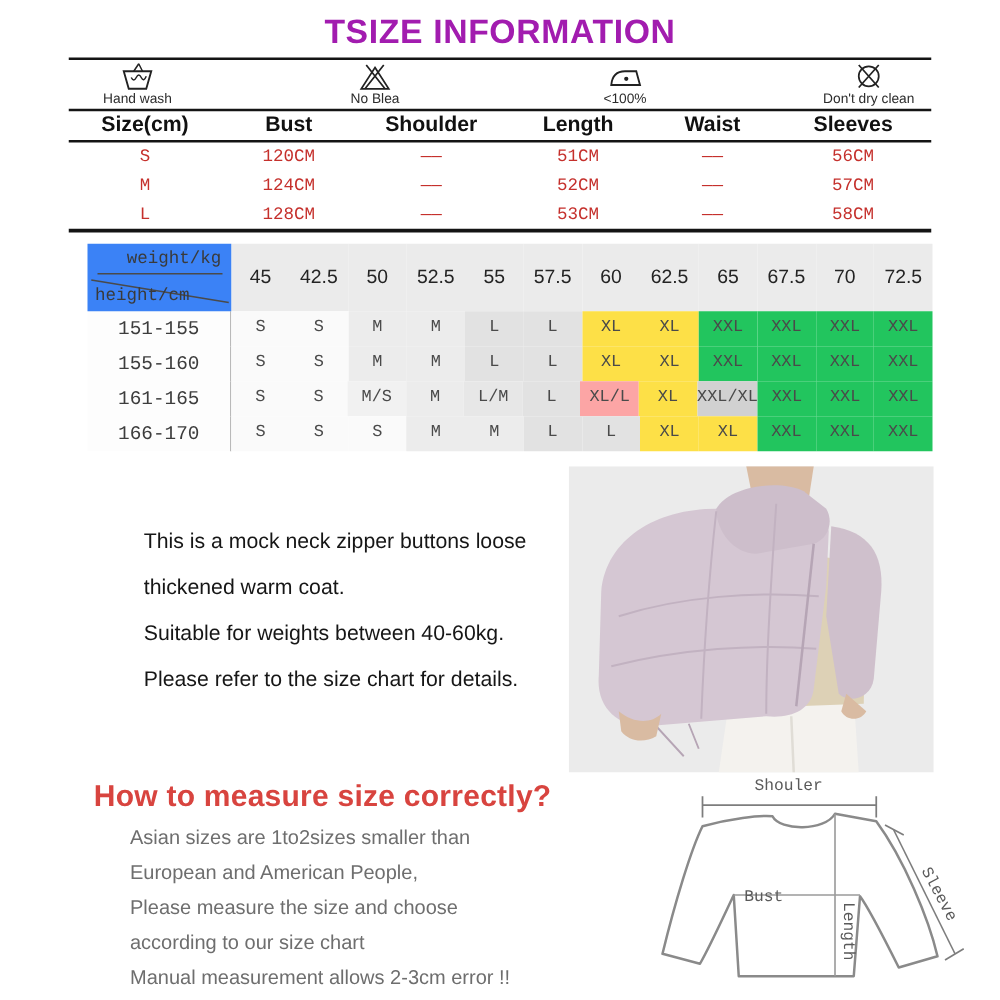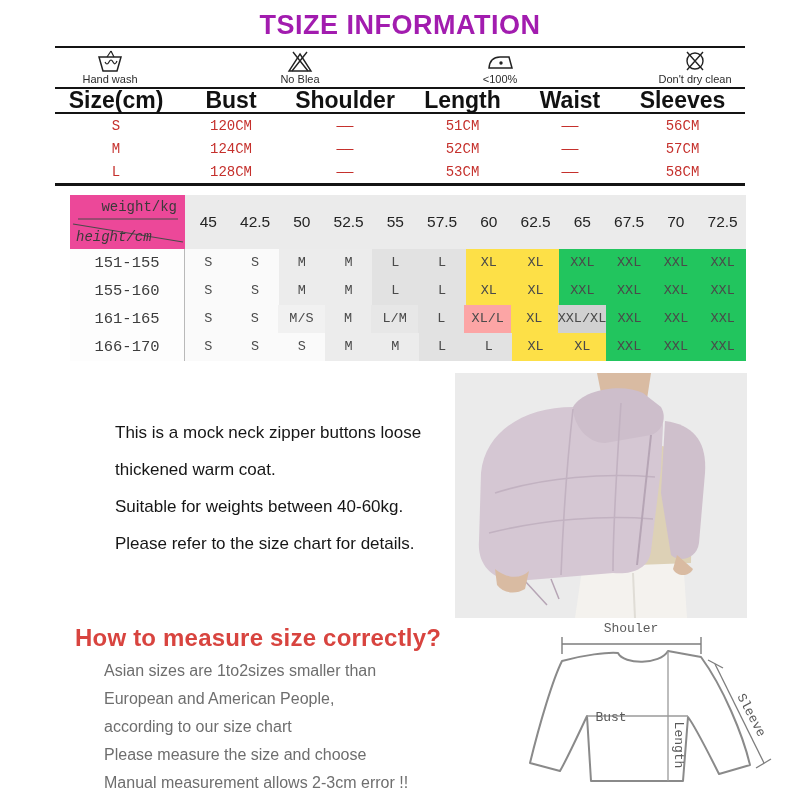--- a/index.html
+++ b/index.html
@@ -13,33 +13,33 @@
   .care-strip{position:absolute;top:46px;left:55px;width:690px;height:39px;
         border-top:2px solid #141414;border-bottom:2px solid #141414;}
   .care-item{position:absolute;top:1px;width:160px;height:37px;text-align:center;}
   .care-item .ci-icon{display:block;height:23px;margin-top:1px;}
   .care-item .ci-label{display:block;font-size:11px;color:#2c2c2c;line-height:12px;}
 
   
   .size-table{position:absolute;top:87px;left:55px;width:690px;border-bottom:3px solid #141414;}
   .st-row{display:grid;grid-template-columns:122px 108px 120px 115px 100px 125px;}
   .st-head{height:25px;border-bottom:2px solid #141414;}
-  .st-head span{font-size:23px;font-weight:600;text-align:center;align-self:center;color:#111;}
+  .st-head span{font-size:17px;font-weight:600;text-align:center;align-self:center;color:#111;}
   .st-body .st-row{height:23px;}
   .st-body span{font-family:"Liberation Mono","DejaVu Sans Mono",monospace;
         font-size:14px;color:#c5302c;text-align:center;align-self:center;}
 
   
   .matrix{position:absolute;top:195px;left:70px;width:676px;
         font-family:"Liberation Mono","DejaVu Sans Mono",monospace;}
   .mx-row{display:grid;grid-template-columns:115px repeat(12,1fr);}
   .mx-head{height:54px;}
-  .mx-corner{position:relative;background:#ec4899;height:54px;}
+  .mx-corner{position:relative;background:#3b82f6;height:54px;}
   .mx-corner .wk{position:absolute;top:4px;right:8px;font-size:14px;color:#3a3a3a;}
-  .mx-corner .hc{position:absolute;bottom:4px;left:6px;font-size:14px;color:#3a3a3a;font-style:italic;}
+  .mx-corner .hc{position:absolute;bottom:4px;left:6px;font-size:14px;color:#3a3a3a;}
   .mx-corner svg{position:absolute;left:0;top:0;}
   .mx-wcell{background:#ebebeb;font-family:"Liberation Sans",sans-serif;font-size:15.5px;
         color:#242424;text-align:center;line-height:54px;}
   .mx-body .mx-row{height:28px;}
   .mx-hlabel{font-size:15.5px;color:#3d3d3d;text-align:center;line-height:28px;
         background:#fdfdfd;border-right:1px solid #b9b9b9;}
   .mx-cell{font-size:13.5px;color:#4a4a4a;text-align:center;line-height:28px;}
   .c-S{background:#fafafa}.c-M{background:#ececec}.c-M-S{background:#f1f1f1}
   .c-L{background:#e2e2e2}.c-L-M{background:#e7e7e7}
   .c-XL{background:#fde047}.c-XL-L{background:#fca5a5}
@@ -265,22 +265,22 @@
 
     <path d="M70,208 L92,232 M96,206 L104,226" stroke="#b6a5b5" stroke-width="1.5" fill="none"></path>
 
     <path d="M40,196 C52,206 66,206 74,198 L70,216 C60,222 48,220 42,212 Z" fill="#d9bba2"></path>
   </svg>
 
   <div class="measure-heading">How to measure size correctly?</div>
   <div class="measure-lines">
       <p>Asian sizes are 1to2sizes smaller than</p>
       <p>European and American People,</p>
+      <p>Please measure the size and choose</p>
       <p>according to our size chart</p>
-      <p>Please measure the size and choose</p>
       <p>Manual measurement allows 2-3cm error !!</p>
     </div>
 
   <svg class="measure-diagram" width="297" height="180" viewBox="0 0 297 180">
 
     <text x="133" y="15" text-anchor="middle">Shouler</text>
     <g stroke="#7d7d7d" stroke-width="1.4">
       <line x1="64" y1="27" x2="203" y2="27"></line>
       <line x1="64" y1="20" x2="64" y2="37"></line>
       <line x1="203" y1="20" x2="203" y2="37"></line>

